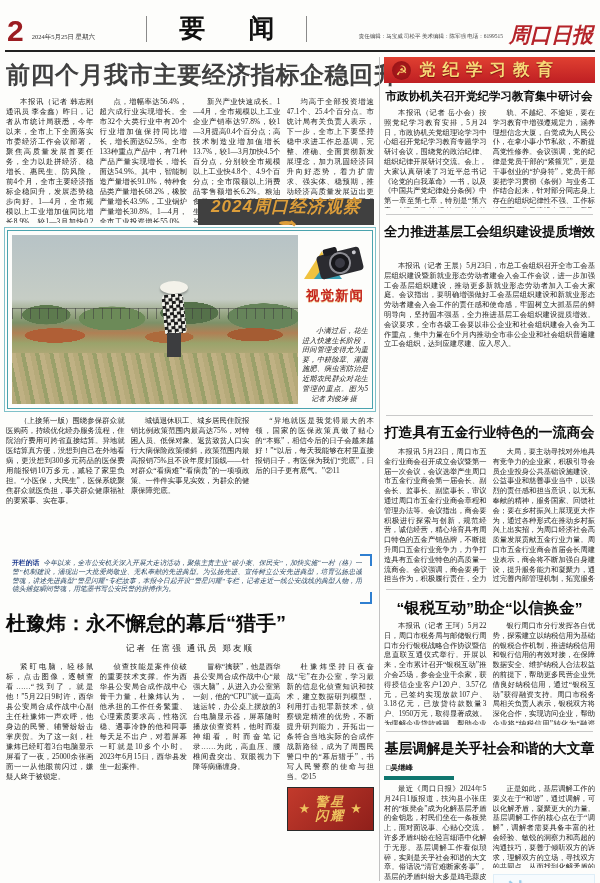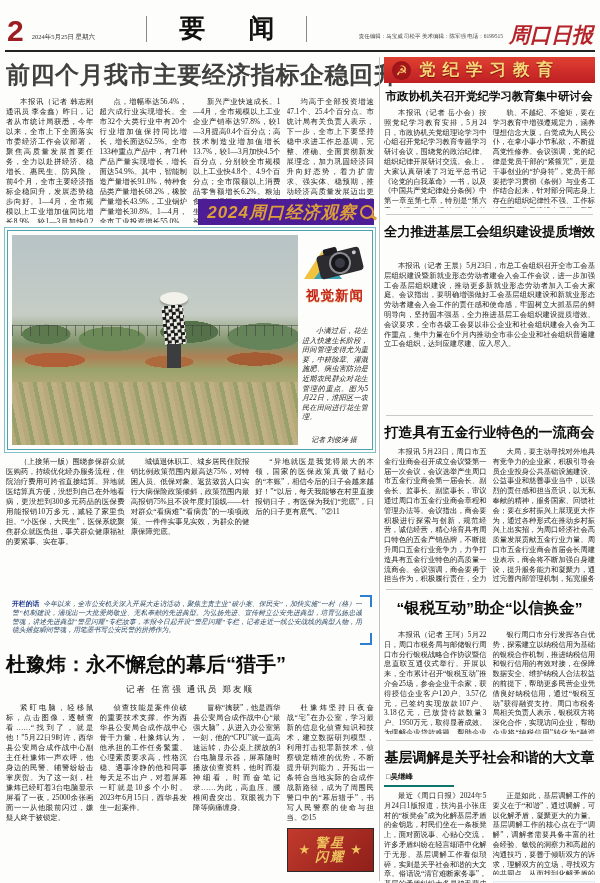--- a/index.html
+++ b/index.html
@@ -24,27 +24,27 @@
   .col-left { width:374px; padding:0 3px; }
   .divider-v { width:1px; background:#c2c2c2; margin:0 2px; }
   .col-right { flex:1; padding:0 2px; }
 
   
   .lead-headline { font-family:"Liberation Sans",sans-serif; font-weight:900; font-size:24px; color:#404040; text-align:center; letter-spacing:.5px; margin:2px 0 6px 0; white-space:nowrap; }
   .body-cols { display:flex; gap:6px; position:relative; }
   .bcol { flex:1; font-size:7.4px; line-height:10px; color:#1c1c1c; text-align:justify; overflow:hidden; }
   .bcol p { text-indent:14px; }
   .lead-cols { height:126px; }
-  .eco-logo { position:absolute; right:0; bottom:-2px; width:176px; height:26px; background:#4c1d95; display:flex; align-items:center; justify-content:flex-end; gap:3px; }
+  .eco-logo { position:absolute; right:0; bottom:-2px; width:176px; height:26px; background:#404040; display:flex; align-items:center; justify-content:flex-end; gap:3px;flex-direction:column; }
   .eco-logo-text { font-family:"Liberation Sans",sans-serif; font-weight:900; font-style:italic; font-size:17px; color:#dd9e3a; letter-spacing:1px; white-space:nowrap; }
   .eco-icon { width:14px; height:14px; border:2.5px solid #dd9e3a; border-radius:50%; position:relative; }
   .eco-icon::after { content:""; position:absolute; width:6px; height:2.5px; background:#dd9e3a; right:-5px; bottom:-1px; transform:rotate(40deg); }
 
   
-  .photo-box { border:1px solid #4aa3ae; box-shadow:0 0 0 2px #fdfdfb, 0 0 0 3px #7fc0c8; margin:7px 1px 0 1px; height:220px; display:flex; padding:4px; gap:4px; }
+  .photo-box { border:1px solid #4aa3ae; box-shadow:0 0 0 2px #fdfdfb, 0 0 0 3px #7fc0c8; margin:7px 1px 0 1px; height:179px; display:flex; padding:4px; gap:4px; }
   .photo { width:286px; height:100%; position:relative; overflow:hidden; background:linear-gradient(#b7c3c6 0%, #c6cdc5 38%, #9aa887 46%, #7d9168 52%, #b08055 58%, #9aa36b 64%, #b3a878 72%, #b7ab7e 100%); }
   .ph-trees { position:absolute; left:0; right:0; top:34%; height:22%;
     background:
       radial-gradient(ellipse 40px 16px at 12% 60%, #5d7a4e 60%, transparent 61%),
       radial-gradient(ellipse 55px 20px at 35% 70%, #6c8a58 60%, transparent 61%),
       radial-gradient(ellipse 48px 18px at 62% 55%, #55714a 60%, transparent 61%),
       radial-gradient(ellipse 60px 22px at 88% 65%, #66845a 60%, transparent 61%); }
   .ph-fence { position:absolute; left:0; right:0; top:43%; height:11px; background:repeating-linear-gradient(90deg, rgba(60,60,60,.55) 0 1px, transparent 1px 9px); border-top:1px solid rgba(60,60,60,.5); }
   .ph-roof { position:absolute; left:0; right:0; top:55%; height:9%;
     background:
@@ -82,27 +82,27 @@
   .star-glyph { color:#eec25e; font-size:13px; font-family:"DejaVu Sans",sans-serif; }
 
   
   .banner { height:26px; background:linear-gradient(#e04031,#bf1f23); display:flex; align-items:center; padding:0 8px; gap:8px; }
   .emblem { width:19px; height:19px; border-radius:50%; background:radial-gradient(#b31a1e,#8e1215); display:flex; align-items:center; justify-content:center; color:#f6d370; font-size:13px; font-family:"DejaVu Sans",sans-serif; line-height:19px; }
   .banner-text { flex:1; font-family:"Liberation Sans",sans-serif; font-weight:900; font-size:16.5px; letter-spacing:7px; color:#f8d977; text-shadow:0 1px 1px #7e0f12; white-space:nowrap; }
   .r-headline { font-family:"Liberation Sans",sans-serif; font-weight:900; color:#0d0d0d; text-align:center; white-space:nowrap; }
   .rh-1 { font-size:11.5px; margin:6px 1px 4px 0; }
   .rh-2 { font-size:13.2px; margin:8px 0 20px 0; }
   .rh-3 { font-size:14px; margin:8px 0 5px 0; }
-  .rh-4 { font-size:15.5px; margin:8px 0 11px 0;text-align:center; }
+  .rh-4 { font-size:15.5px; margin:8px 0 2px 0;text-align:center; }
   .rh-5 { font-size:14px; margin:8px 0 3px 0; }
   .r-cols { display:flex; gap:6px; }
   .r-cols .bcol { font-size:7.3px; line-height:9.8px; }
   .rb-1 { height:100px; } .rb-2 { height:148px; } .rb-3 { height:136px; } .rb-4 { height:104px; } .rb-5 { height:128px; }
   .hr-light { border-top:1px solid #c9c9c9; margin:6px 2px 0 2px; }
-  .r-byline { font-size:7.5px; font-weight:bold; color:#222; padding:2px 0 3px 2px; border-bottom:2px solid #0f766e; width:70px; margin-bottom:4px; }
+  .r-byline { font-size:7.5px; font-weight:bold; color:#222; padding:2px 0 3px 2px; border-bottom:4px solid #0f766e; width:70px; margin-bottom:4px; }
   .sy-box { margin-top:6px; height:34px; display:flex; align-items:center; justify-content:center; border:1px solid #dfeef7; background:#f6fbfe; }
   .sy-text { font-family:"Liberation Sans",sans-serif; font-weight:900; font-size:15px; color:#6fb0d8; letter-spacing:2px; text-shadow:1px 1px 0 #e7f3fa; white-space:nowrap; }
   .sy-text::first-letter { font-size:20px; color:#9ccdea; }
 </style>
 </head>
 <body>
 
 <div class="page">
 
   <header class="hdr">

